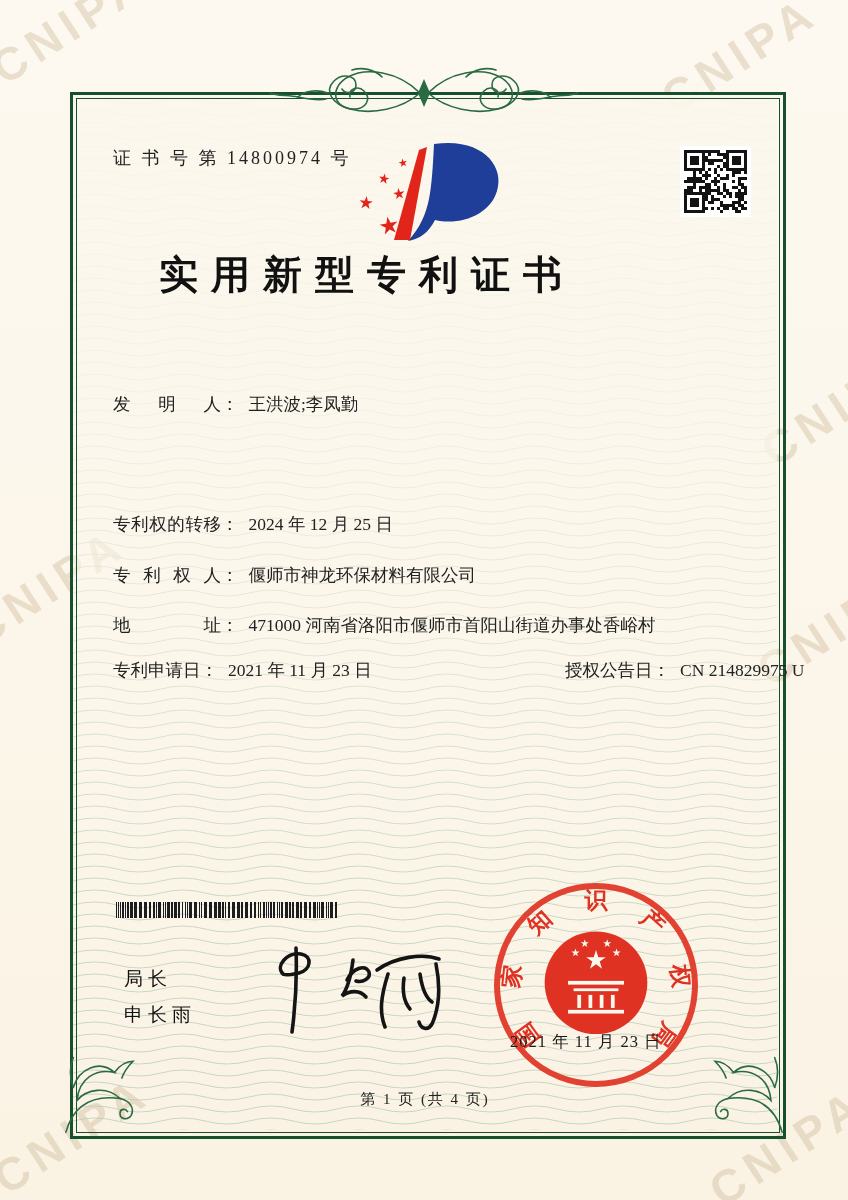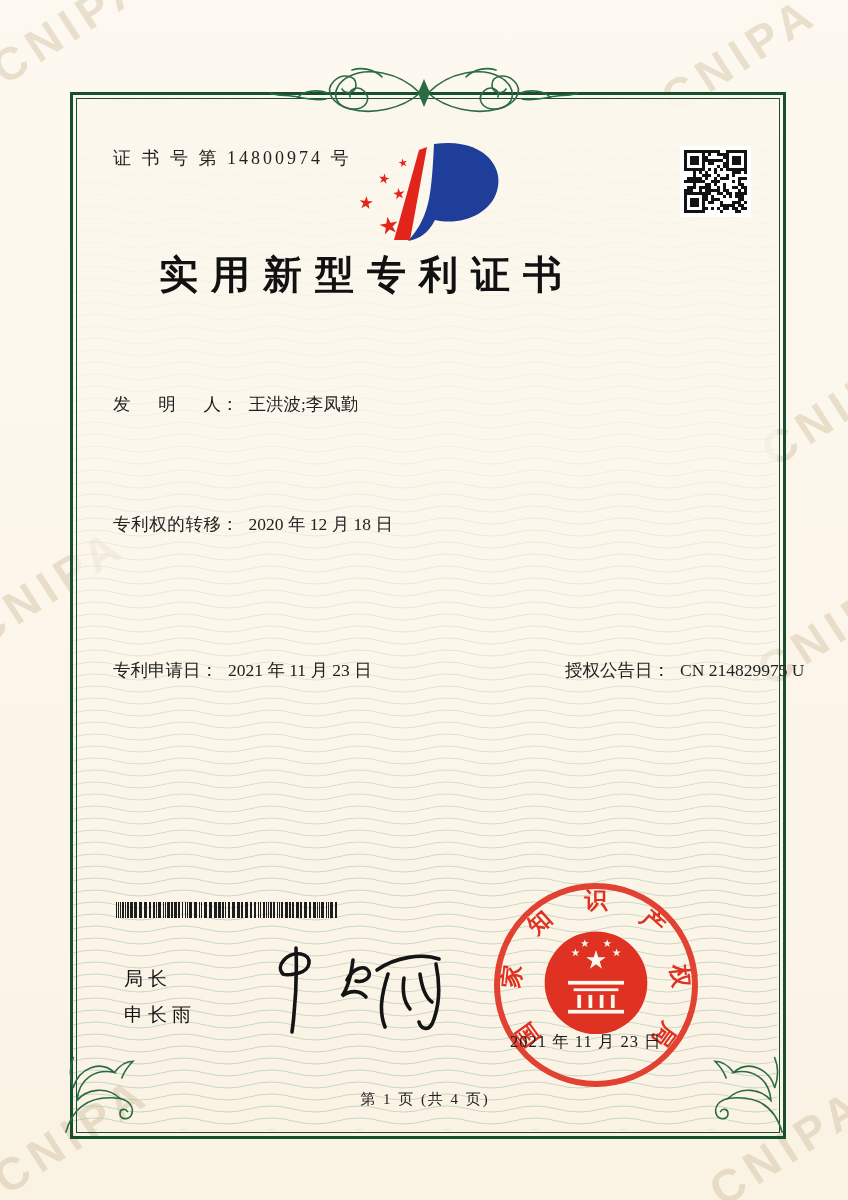--- a/index.html
+++ b/index.html
@@ -378,21 +378,27 @@
           <rect x="51" y="60" width="3" height="3"></rect>
           <rect x="54" y="60" width="3" height="3"></rect>
         </svg></div>
 
     <div class="title">实用新型专利证书</div>
 
     <div class="frow" style="top:392px">
       <span class="flabel">发明人</span><span class="fcolon">：</span><span>王洪波;李凤勤</span>
     </div>
     <div class="frow" style="top:512px">
-      <span class="flabel">专利权的转移</span><span class="fcolon">：</span><span>2020 年 12 月 18 日</span>
+      <span class="flabel">专利权的转移</span><span class="fcolon">：</span><span>2024 年 12 月 25 日</span>
+    </div>
+    <div class="frow" style="top:563px">
+      <span class="flabel">专利权人</span><span class="fcolon">：</span><span>偃师市神龙环保材料有限公司</span>
+    </div>
+    <div class="frow" style="top:613px">
+      <span class="flabel">地址</span><span class="fcolon">：</span><span>471000 河南省洛阳市偃师市首阳山街道办事处香峪村</span>
     </div>
     <div class="frow" style="top:658px">
       <span>专利申请日</span><span class="fcolon">：</span><span>2021 年 11 月 23 日</span>
       <span class="grant2">
         <span>授权公告日</span><span class="fcolon">：</span><span>CN 214829975 U</span>
       </span>
     </div>
 
     <div class="paras">
     </div>

